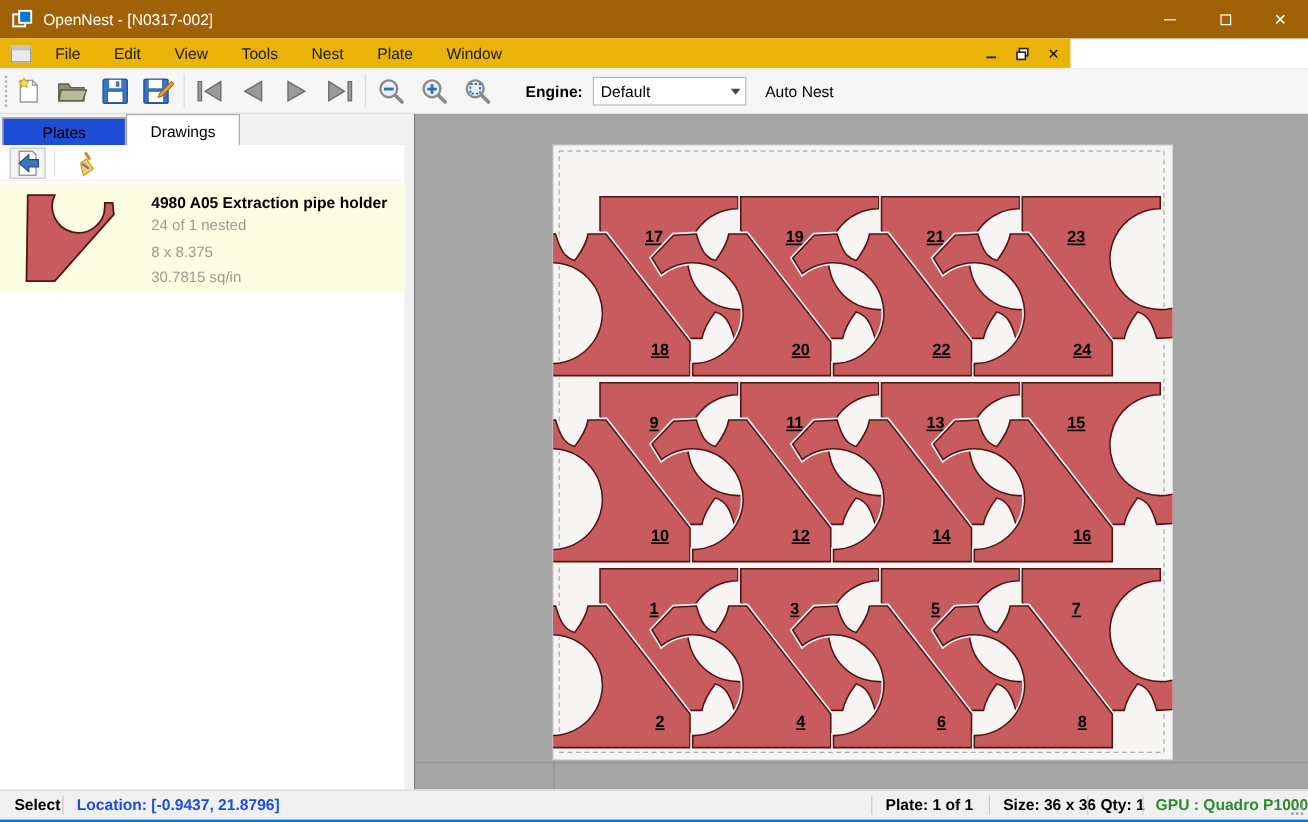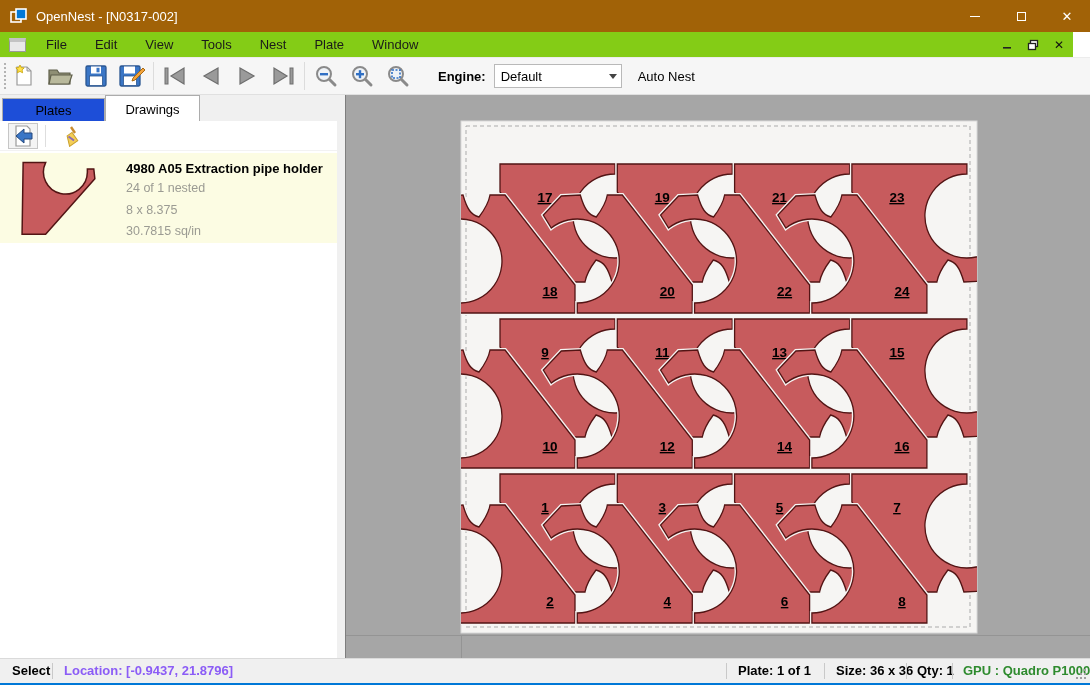--- a/index.html
+++ b/index.html
@@ -12,22 +12,22 @@
     background:#a16207; display:flex; align-items:center; }
   .app-icon { margin-left:10px; width:18px; height:16px; flex:0 0 auto; }
   .title-text { color:#fff; font-size:13px; margin-left:8px; }
   .win-btns { position:absolute; right:0; top:0; height:32px; display:flex; }
   .win-btn { width:46px; height:32px; display:flex; align-items:center; justify-content:center; color:#fff; }
   .glyph-min { width:10px; height:0; border-top:1px solid #fff; }
   .glyph-max { width:9px; height:9px; border:1px solid #fff; }
   .glyph-close { font-size:13px; line-height:1; }
 
   
-  .menubar { position:absolute; left:0; top:32px; width:1073px; height:25px;
-    background:#84cc16; display:flex; align-items:center; }
+  .menubar { position:absolute; left:0; top:32px; width:892px; height:25px;
+    background:#eab308; display:flex; align-items:center; }
   .mdi-doc-icon { width:17px; height:14px; margin-left:9px; background:#e9e9e9;
     border:1px solid #9a9a9a; border-top:4px solid #c3c3c3; }
   .menu-item { font-size:13px; color:#1a1a1a; padding:4px 14px; }
   .menu-item:first-of-type { margin-left:6px; }
   .mdi-btns { position:absolute; right:4px; top:0; height:25px; display:flex; align-items:center; gap:6px; }
   .mdi-btn { width:20px; height:18px; display:flex; align-items:center; justify-content:center; }
 
   
   .toolbar { position:absolute; left:0; top:57px; width:1090px; height:38px;
     background:#f6f6f6; border-top:1px solid #ececec; border-bottom:1px solid #e0e0e0;
@@ -379,21 +379,21 @@
           <text x="555.9" y="511" text-anchor="middle" fill="#000000" font-size="13.5" font-weight="bold" text-decoration="underline" font-family="Liberation Sans, DejaVu Sans, sans-serif">8</text>
         </g>
         <line x1="0" y1="540.5" x2="745" y2="540.5" stroke="#949494" stroke-width="1"></line>
         <line x1="115.5" y1="540" x2="115.5" y2="563" stroke="#949494" stroke-width="1"></line>
       </svg>
   </div>
 
   <div class="statusbar">
     <span class="sb-item" style="left:12px; color:#000;">Select</span>
     <span class="sb-sep" style="left:52px;"></span>
-    <span class="sb-item" style="left:64px; color:#8b5cf6;">Location: [-0.9437, 21.8796]</span>
+    <span class="sb-item" style="left:64px; color:#1d4ed8;">Location: [-0.9437, 21.8796]</span>
     <span class="sb-sep" style="left:726px;"></span>
     <span class="sb-item" style="left:738px; color:#000;">Plate: 1 of 1</span>
     <span class="sb-sep" style="left:824px;"></span>
     <span class="sb-item" style="left:836px; color:#000;">Size: 36 x 36</span>
     <span class="sb-sep" style="left:906px;"></span>
     <span class="sb-item" style="left:917px; color:#000;">Qty: 1</span>
     <span class="sb-sep" style="left:952px;"></span>
     <span class="sb-item" style="left:963px; color:#2E8B2E;">GPU : Quadro P1000</span>
     <svg class="sb-grip" width="13" height="13">
       <g fill="#9e9e9e">

